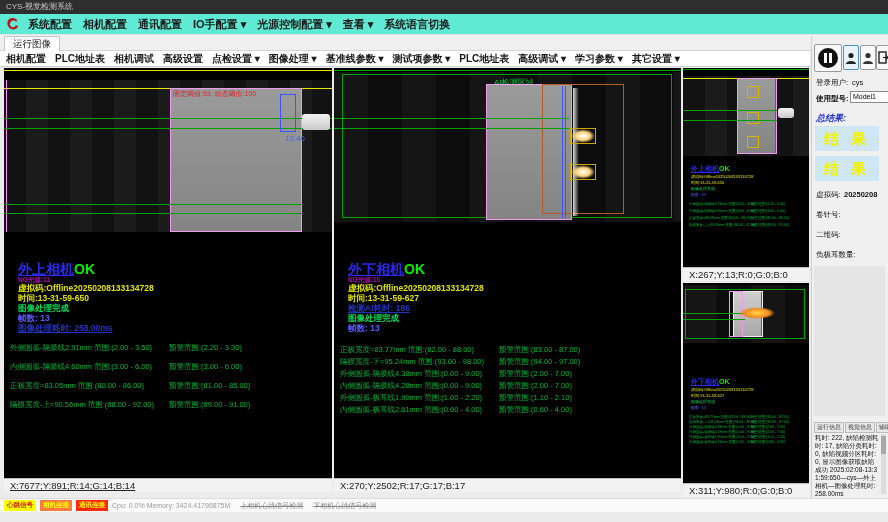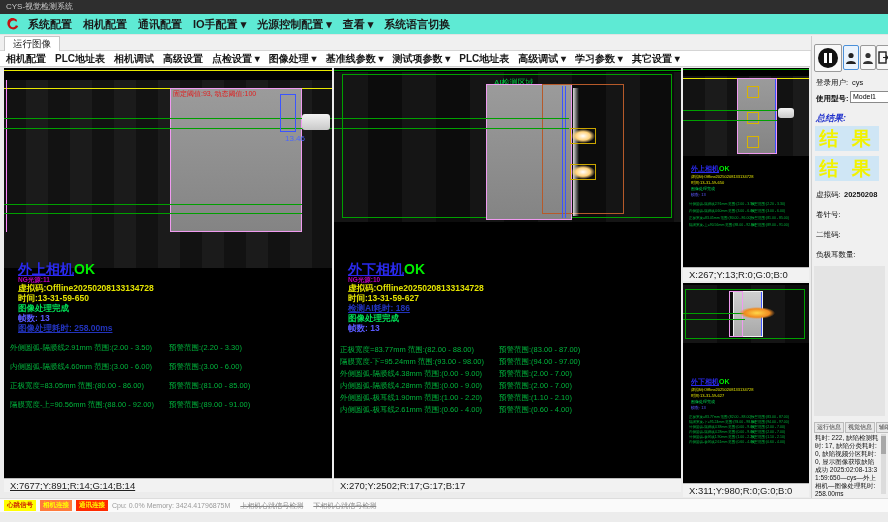--- a/index.html
+++ b/index.html
@@ -56,21 +56,21 @@
   .mini-mrow{position:absolute;left:6px;font-size:3.5px;color:#00b43c;white-space:nowrap;height:5px;}
   .mini-mwarn{position:absolute;left:62px;}
   
   .side{position:absolute;left:811px;top:36px;width:77px;height:462px;background:#f0f0f0;border-left:1px solid #cfcfcf;box-sizing:border-box;}
   .btn{position:absolute;background:#f8f8f8;border:1px solid #9a9a9a;border-radius:2px;display:flex;align-items:center;justify-content:center;}
   .btn-sel{border:1px solid #4a90d9;background:#eaf3fc;}
   .s-label{position:absolute;font-size:7.5px;color:#111;white-space:nowrap;}
   .s-value{position:absolute;font-size:7.5px;color:#111;white-space:nowrap;}
   .s-field{position:absolute;background:#fff;border:1px solid #8a8a8a;font-size:7px;line-height:10px;padding:0 2px;white-space:nowrap;}
   .total-label{position:absolute;font-size:9px;font-weight:bold;color:#2233cc;font-style:italic;}
-  .result-box{position:absolute;left:3px;width:64px;height:25px;background:#cfe6f5;color:#f2f200;font-size:19px;font-weight:bold;line-height:25px;text-align:center;letter-spacing:4px;}
+  .result-box{position:absolute;left:3px;width:64px;height:25px;background:#cfe6f5;color:#f2f200;font-size:15px;font-weight:bold;line-height:25px;text-align:center;letter-spacing:4px;}
   .gray-area{position:absolute;left:2px;width:71px;background:#e4e4e4;}
   .info-tab{font-size:6px;color:#333;background:#e8e8e8;border:1px solid #bbb;padding:0 2px;margin-right:1px;white-space:nowrap;}
   .log{position:absolute;left:3px;width:64px;font-size:6.5px;line-height:8px;color:#111;word-break:break-all;}
   .scroll{position:absolute;width:5px;background:#dcdcdc;}
   .thumb{position:absolute;left:0;width:5px;height:18px;background:#a8a8a8;}
   
   .statusbar{position:absolute;left:0;top:498px;width:888px;height:14px;background:#fafafa;border-top:1px solid #ddd;display:flex;align-items:center;padding-left:4px;box-sizing:border-box;}
   .badge{font-size:6.5px;font-weight:bold;padding:1px 3px;margin-right:4px;white-space:nowrap;}
   .badge-hb{background:#ffff00;color:#cc2200;}
   .badge-cam{background:#ff7a3c;color:#ffff00;}
@@ -114,21 +114,21 @@
     <span class="tool-item">基准线参数 ▾</span>
     <span class="tool-item">测试项参数 ▾</span>
     <span class="tool-item">PLC地址表</span>
     <span class="tool-item">高级调试 ▾</span>
     <span class="tool-item">学习参数 ▾</span>
     <span class="tool-item">其它设置 ▾</span>
   </div>
 
   <div class="panel p-left">
     <div class="hline yellow" style="top:2px;left:0;width:328px;"></div>
-    <div class="cam cam-bg-a" style="left:0;top:12px;width:328px;height:188px;">
+    <div class="cam cam-bg-a" style="left:0;top:12px;width:328px;height:152px;">
       <div class="hline yellow" style="top:8px;left:0;width:328px;"></div>
       <div class="vline pink" style="left:2px;top:0;height:152px;"></div>
       <div class="gray-block" style="left:166px;top:8px;width:132px;height:144px;"></div>
       <div class="thr-label" style="left:169px;top:9px;">固定阈值:93, 动态阈值:100</div>
       <div class="hline green" style="top:38px;left:0;width:328px;"></div>
       <div class="hline green" style="top:48px;left:0;width:328px;"></div>
       <div class="hline green" style="top:124px;left:0;width:298px;"></div>
       <div class="hline green" style="top:133px;left:0;width:298px;"></div>
       <div class="outline" style="left:276px;top:14px;width:16px;height:38px;border:1px solid #3a55ff;"></div>
       <div class="blue-text" style="left:281px;top:54px;">13.46</div>

